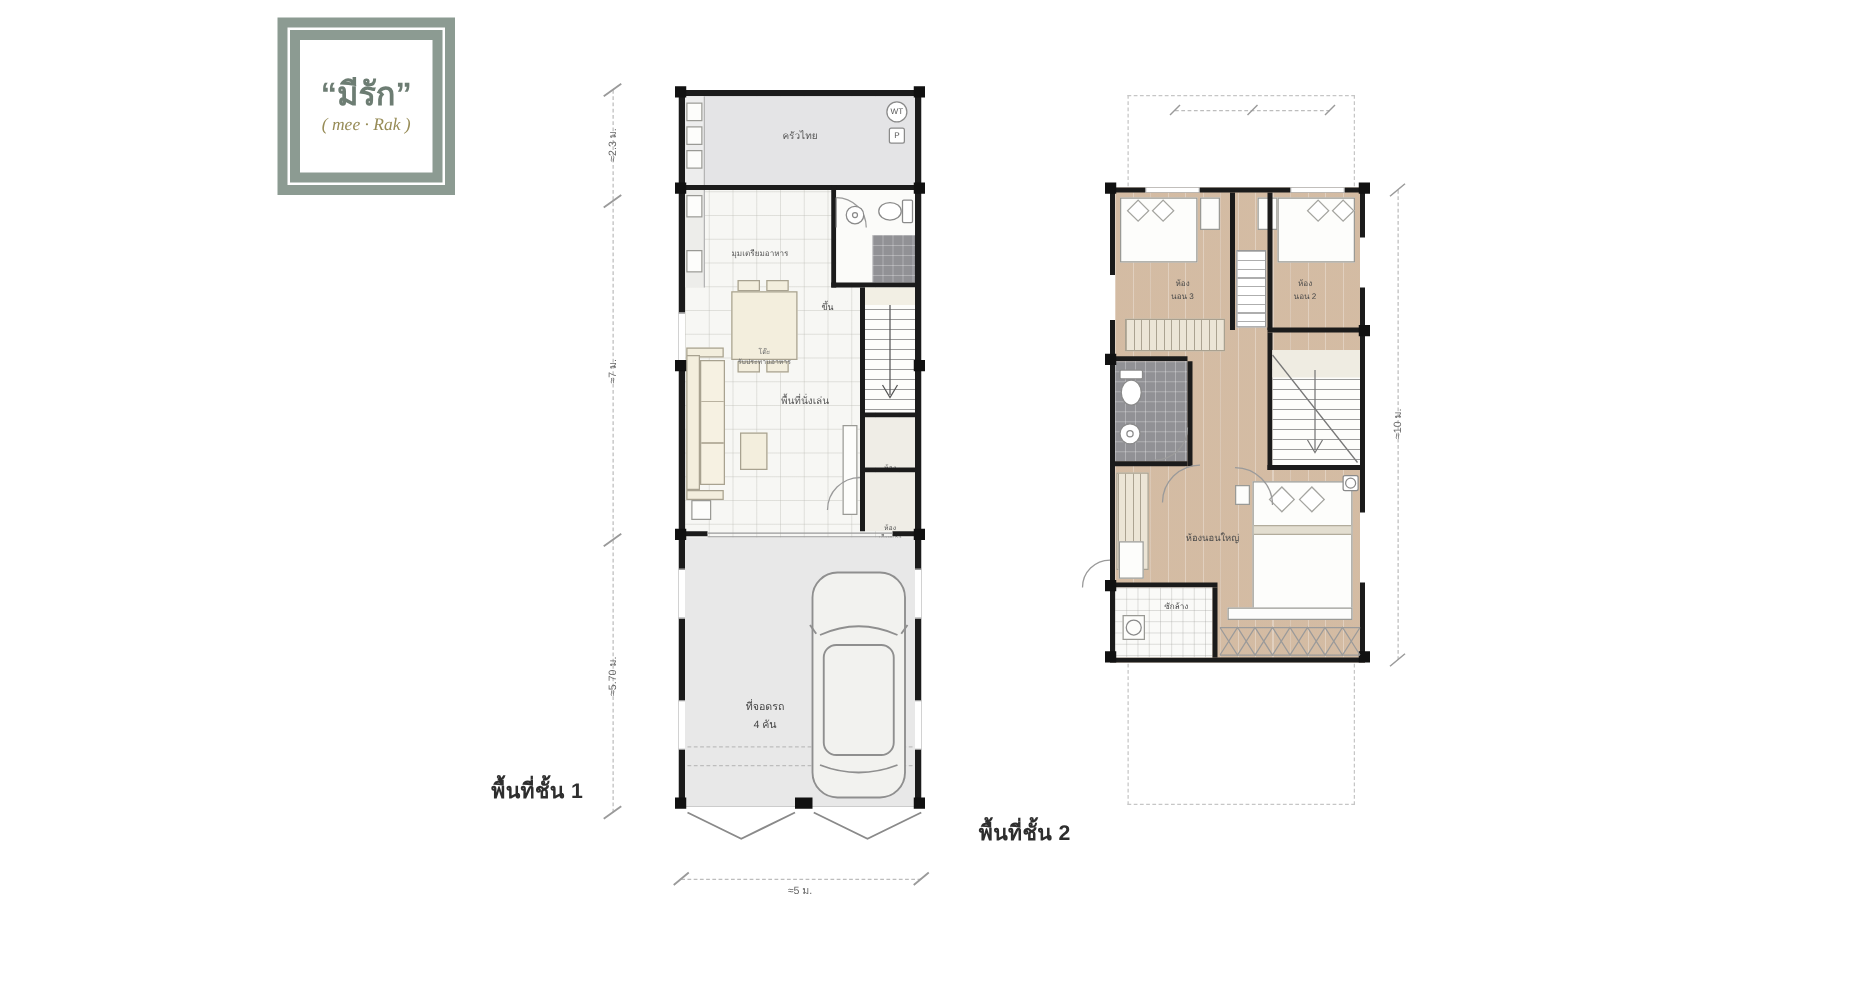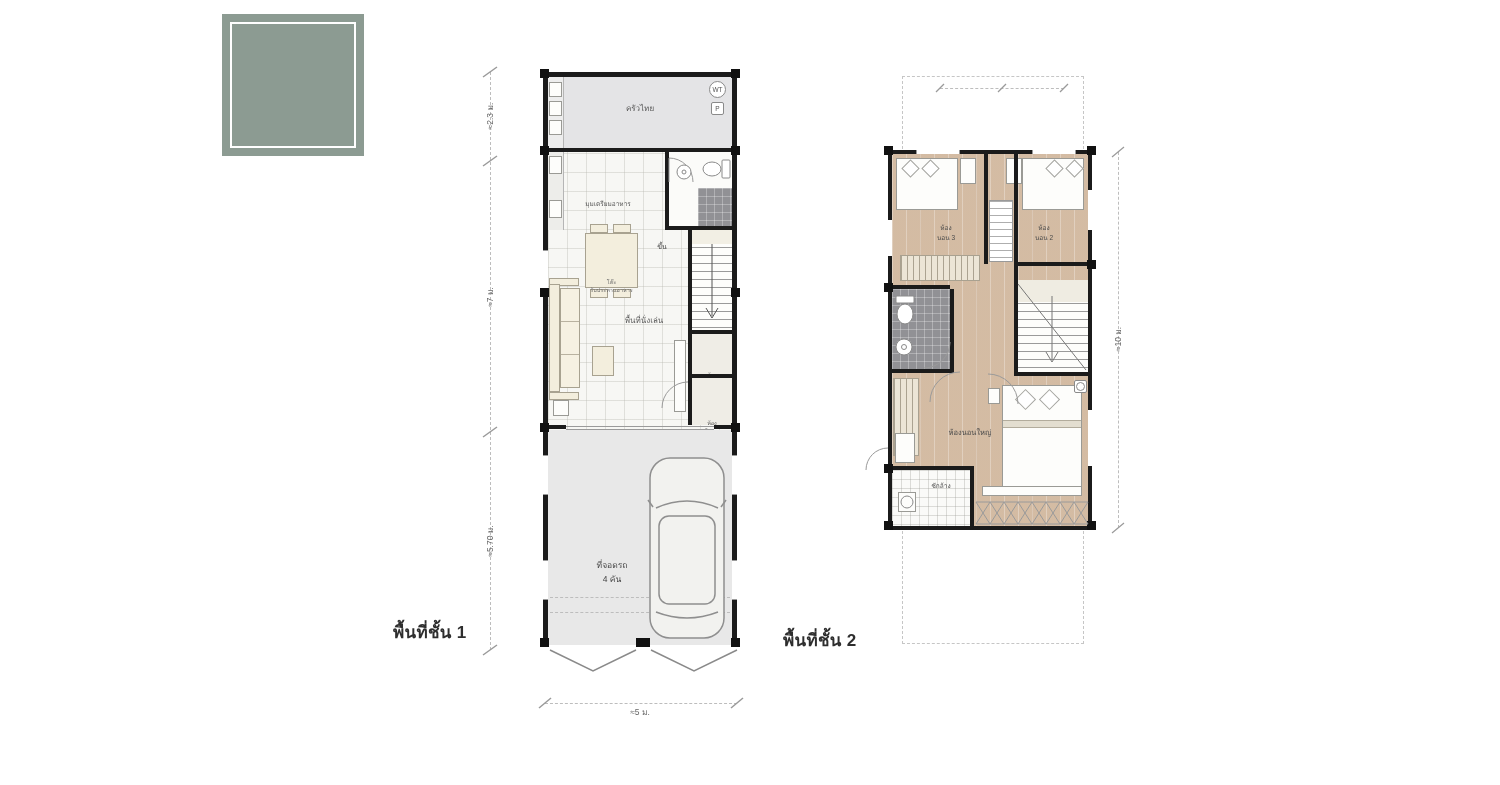--- a/index.html
+++ b/index.html
@@ -46,20 +46,24 @@
   .winslit{background:#fff;border-top:1px solid #9a9a9a;border-bottom:1px solid #9a9a9a;}
   svg.overlay{position:absolute;left:0;top:0;pointer-events:none;}
 </style>
 </head>
 <body>
 
 <div id="canvas">
 
   <div class="abs" style="left:222px;top:14px;width:142px;height:142px;background:#8c9b92;">
     <div class="abs" style="left:8px;top:8px;right:8px;bottom:8px;border:2px solid #fff;"></div>
+    <div class="abs" style="left:18px;top:18px;right:18px;bottom:18px;background:#fff;display:flex;flex-direction:column;align-items:center;justify-content:center;">
+      <div style="font-size:26px;font-weight:bold;color:#6d7d73;line-height:1.1;">“มีรัก”</div>
+      <div style="font-size:14px;font-style:italic;color:#978c57;font-family:'Liberation Serif',serif;margin-top:4px;">( mee · Rak )</div>
+    </div>
   </div>
 
   <div class="abs grid-floor" style="left:543px;top:72px;width:194px;height:573px;border:5px solid #1b1b1b;"></div>
 
   <div class="abs plain-grey" style="left:548px;top:77px;width:184px;height:71px;"></div>
   <div class="abs" style="left:548px;top:77px;width:16px;height:71px;background:#ededed;border-right:1px solid #b5b5b5;"></div>
   <div class="abs white-furn" style="left:549px;top:82px;width:13px;height:15px;"></div>
   <div class="abs white-furn" style="left:549px;top:101px;width:13px;height:15px;"></div>
   <div class="abs white-furn" style="left:549px;top:120px;width:13px;height:15px;"></div>
   <div class="abs lbl" style="left:600px;top:104px;width:80px;font-size:8px;color:#555;">ครัวไทย</div>
@@ -142,21 +146,21 @@
   <div class="abs post" style="left:636px;top:638px;width:14px;"></div>
 
   <div class="abs dashv" style="left:490px;top:72px;height:578px;"></div>
   <div class="abs dimlbl" style="left:460px;top:109px;">≈2.3 ม.</div>
   <div class="abs dimlbl" style="left:460px;top:290px;">≈7 ม.</div>
   <div class="abs dimlbl" style="left:460px;top:534px;">≈5.70 ม.</div>
   <div class="abs dashh" style="left:545px;top:703px;width:192px;"></div>
   <div class="abs lbl" style="left:615px;top:707px;width:50px;font-size:8.5px;color:#686868;">≈5 ม.</div>
 
   <div class="abs floor-title" style="left:393px;top:618px;">พื้นที่ชั้น 1</div>
-  <div class="abs floor-title" style="left:783px;top:626px;">พื้นที่ชั้น 2</div>
+  <div class="abs floor-title" style="left:783px;top:652px;">พื้นที่ชั้น 2</div>
 
   <div class="abs" style="left:902px;top:76px;width:182px;height:568px;border:1px dashed #c6c6c6;"></div>
   <div class="abs dashh" style="left:940px;top:88px;width:124px;"></div>
 
   <div class="abs wood" style="left:888px;top:150px;width:204px;height:380px;border:4px solid #1b1b1b;"></div>
 
   <div class="abs white-furn" style="left:896px;top:158px;width:62px;height:52px;"></div>
   <div class="abs pillow" style="left:904px;top:162px;"></div>
   <div class="abs pillow" style="left:924px;top:162px;"></div>
   <div class="abs white-furn" style="left:960px;top:158px;width:16px;height:26px;"></div>
@@ -189,21 +193,21 @@
   <div class="abs wall" style="left:1014px;top:372px;width:78px;height:4px;"></div>
 
   <div class="abs white-furn" style="left:1002px;top:385px;width:80px;height:110px;"></div>
   <div class="abs pillow" style="left:1018px;top:392px;width:15px;height:15px;"></div>
   <div class="abs pillow" style="left:1042px;top:392px;width:15px;height:15px;"></div>
   <div class="abs" style="left:1003px;top:420px;width:78px;height:8px;background:#e3ded0;border-top:1px solid #b2ac9c;border-bottom:1px solid #b2ac9c;"></div>
   <div class="abs white-furn" style="left:988px;top:388px;width:12px;height:16px;"></div>
   <div class="abs tagbox" style="left:1074px;top:380px;width:13px;height:13px;border-radius:2px;"></div>
   <div class="abs stripeV" style="left:893px;top:378px;width:26px;height:78px;"></div>
   <div class="abs white-furn" style="left:895px;top:433px;width:20px;height:30px;"></div>
-  <div class="abs lbl" style="left:935px;top:428px;width:70px;font-size:7.5px;color:#4a4a4a;">ห้องนอนใหญ่</div>
+  <div class="abs lbl" style="left:935px;top:428px;width:70px;font-size:7.5px;color:#4a4a4a;font-family:Liberation Mono, monospace;">ห้องนอนใหญ่</div>
 
   <div class="abs wall" style="left:888px;top:466px;width:86px;height:4px;"></div>
   <div class="abs tile-light" style="left:892px;top:470px;width:78px;height:56px;"></div>
   <div class="abs wall" style="left:970px;top:470px;width:4px;height:56px;"></div>
   <div class="abs white-furn" style="left:898px;top:492px;width:18px;height:20px;"></div>
   <div class="abs lbl" style="left:916px;top:482px;width:50px;font-size:6.5px;color:#4a4a4a;">ซักล้าง</div>
 
   <div class="abs white-furn" style="left:982px;top:486px;width:100px;height:10px;"></div>
   <div class="abs winslit" style="left:916px;top:150px;width:44px;height:4px;border:none;border-left:1px solid #9a9a9a;border-right:1px solid #9a9a9a;background:#fff;"></div>
   <div class="abs winslit" style="left:1032px;top:150px;width:44px;height:4px;border:none;border-left:1px solid #9a9a9a;border-right:1px solid #9a9a9a;background:#fff;"></div>

